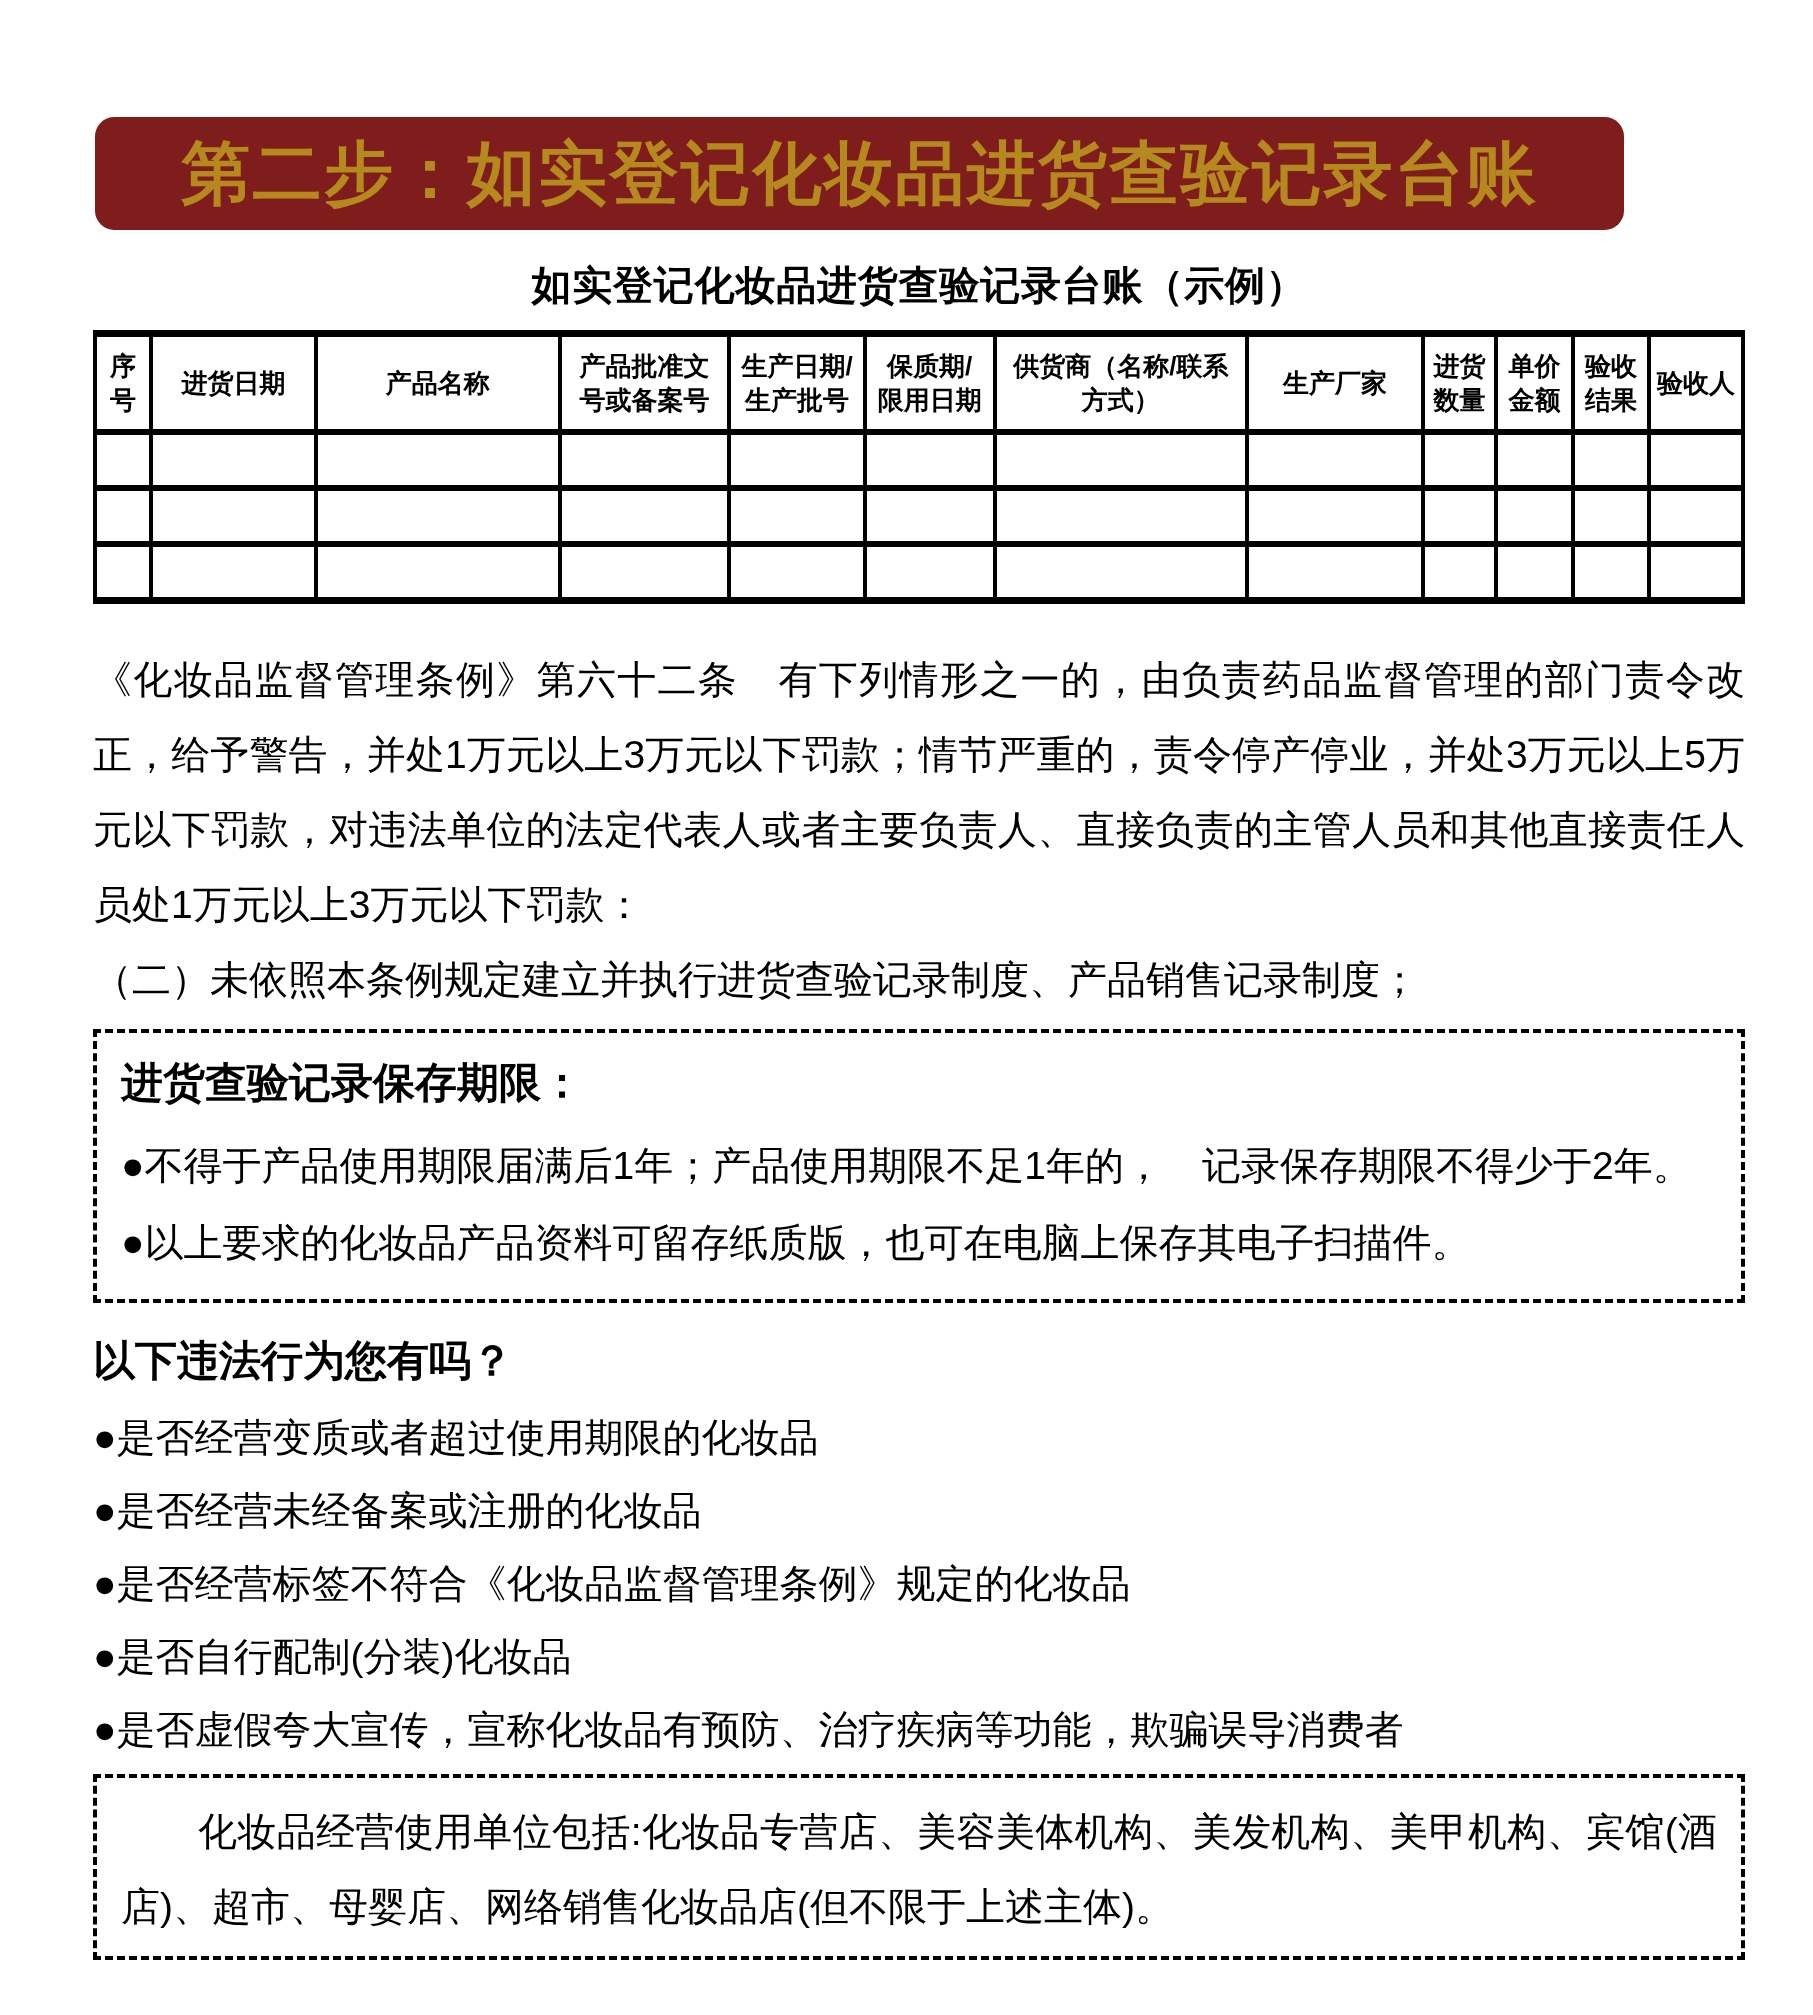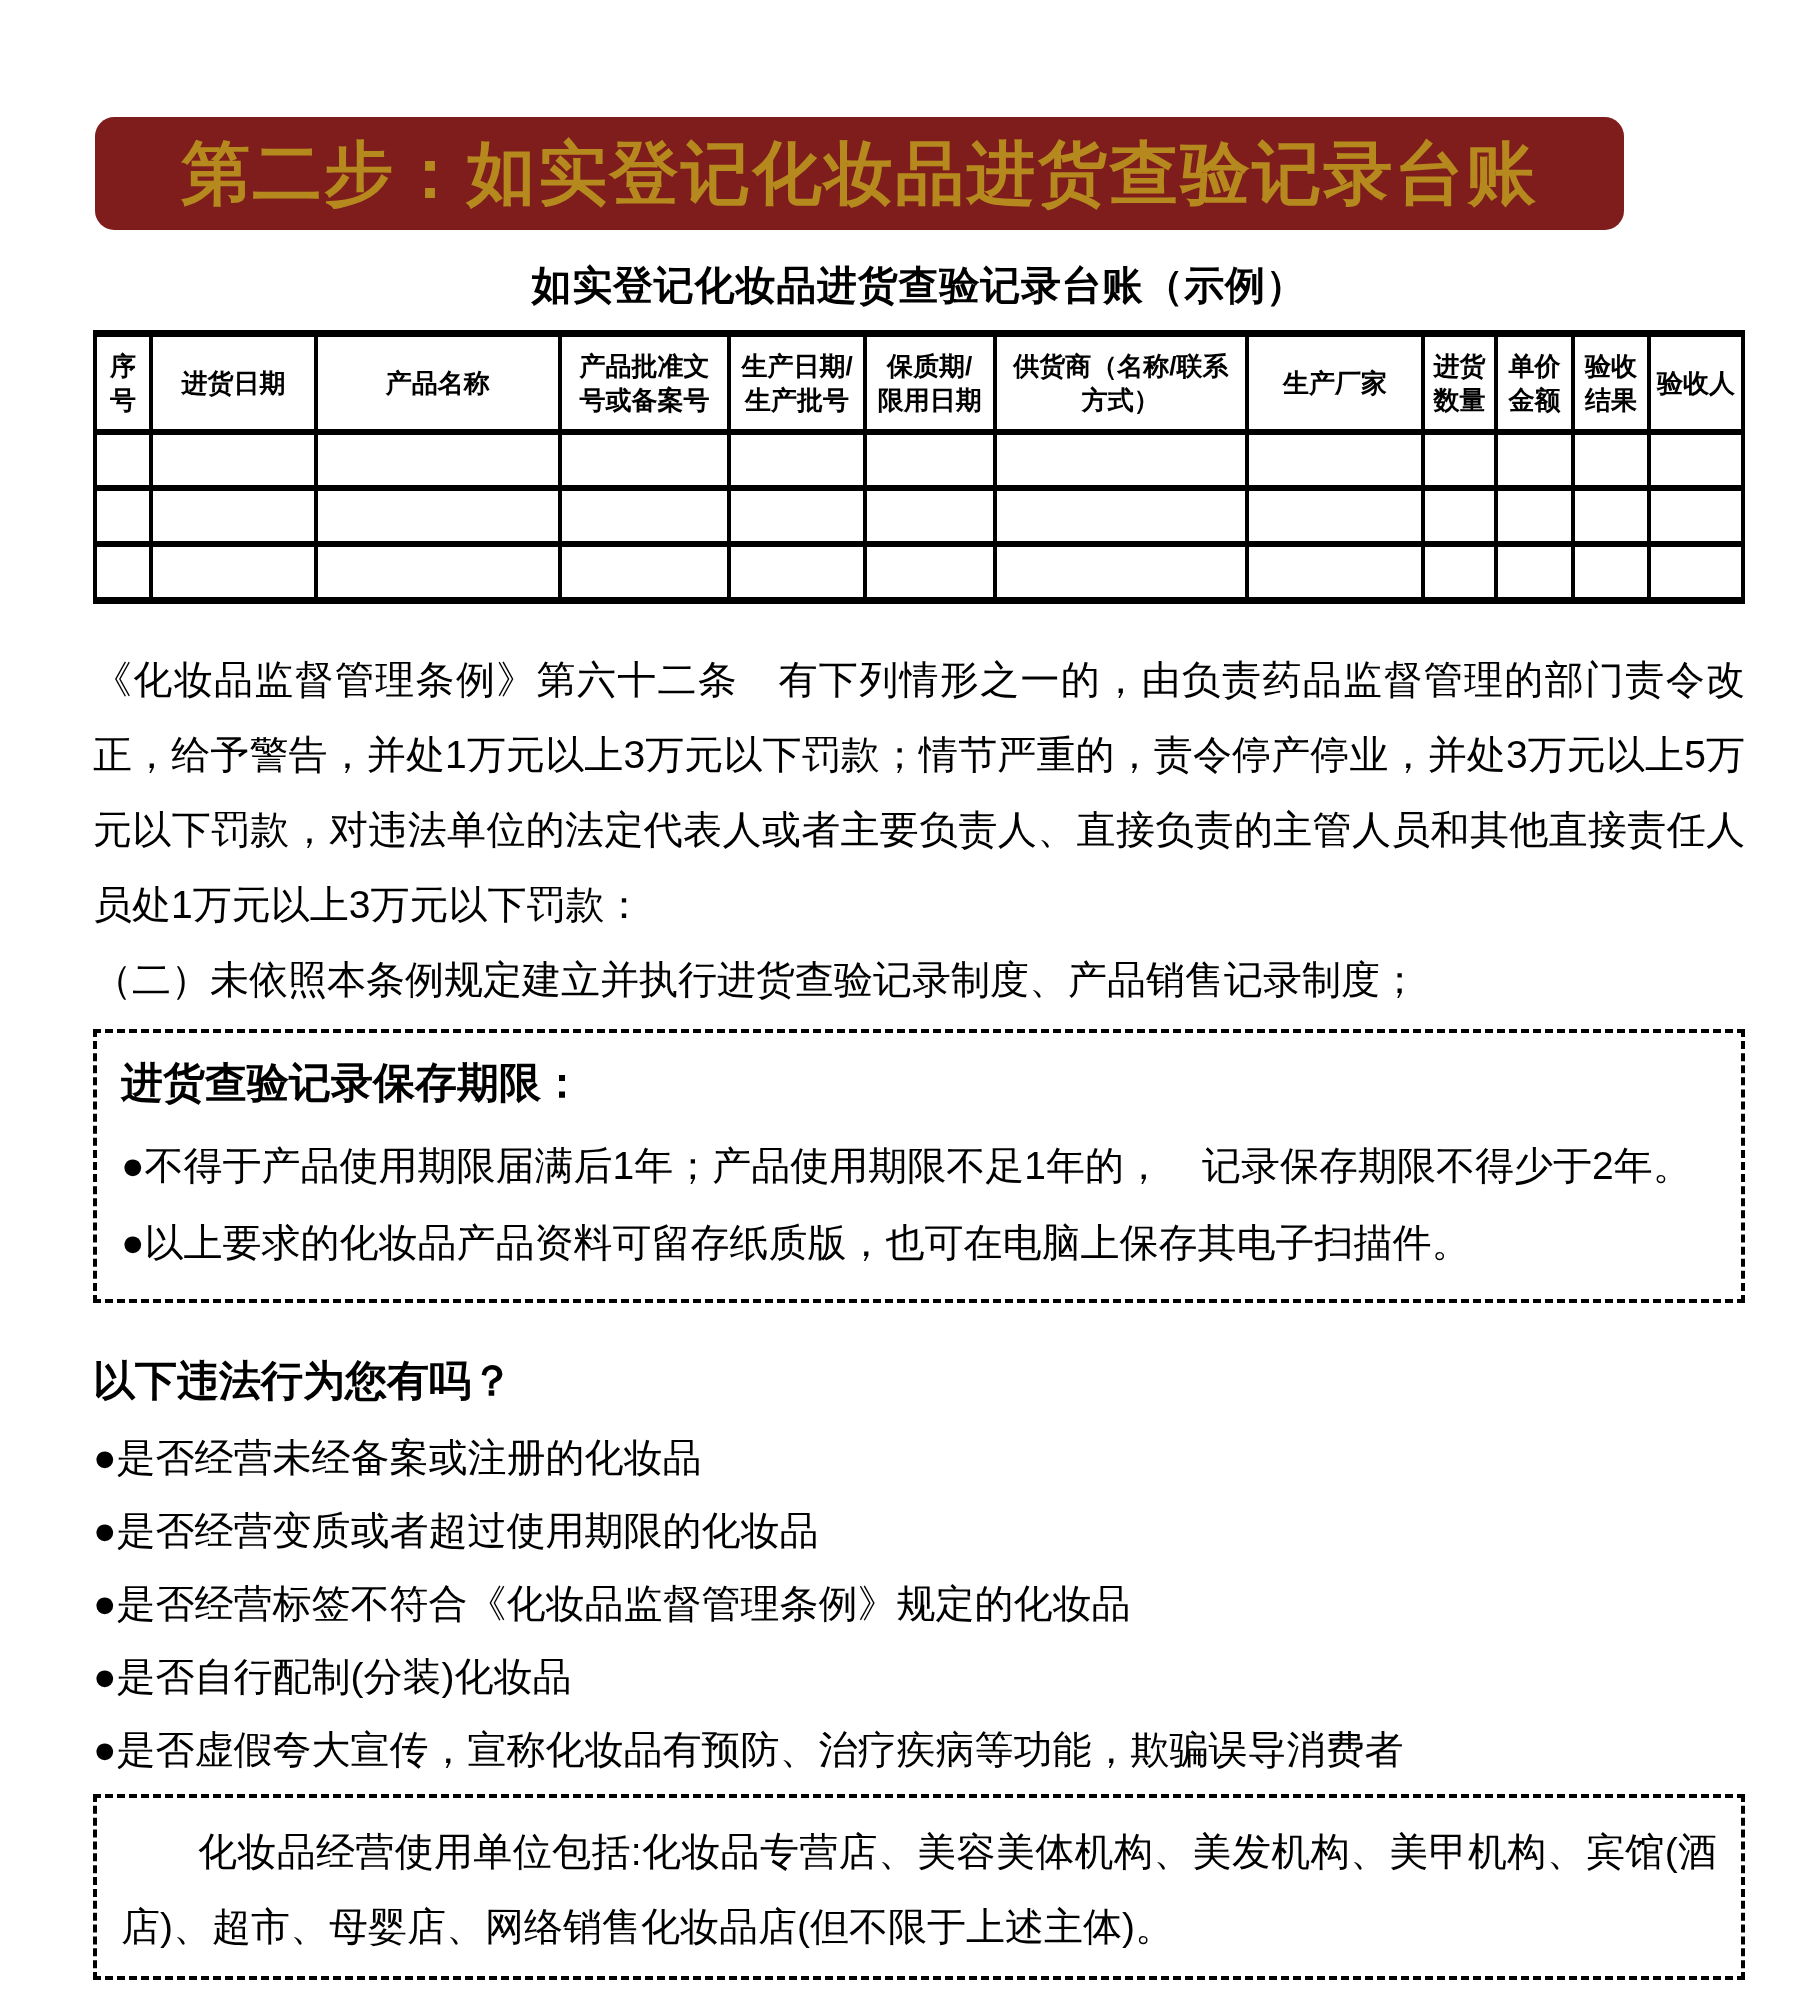--- a/index.html
+++ b/index.html
@@ -105,21 +105,21 @@
   }
   .box-bullet {
     font-size: 39px;
     line-height: 77px;
     font-weight: 500;
     text-align: justify;
   }
 
   
   .section-heading {
-    margin-top: 50px;
+    margin-top: 30px;
     font-size: 42px;
     font-weight: 800;
     line-height: 56px;
   }
   .bullet-list { margin-top: 12px; }
   .bullet {
     font-size: 39px;
     line-height: 73px;
     font-weight: 500;
   }
@@ -242,22 +242,22 @@
 
   <div class="dash-box">
     <div class="box-heading">进货查验记录保存期限：</div>
     <div class="box-bullet">●不得于产品使用期限届满后1年；产品使用期限不足1年的，　记录保存期限不得少于2年。</div>
     <div class="box-bullet">●以上要求的化妆品产品资料可留存纸质版，也可在电脑上保存其电子扫描件。</div>
   </div>
 
   <div class="section-heading">以下违法行为您有吗？</div>
 
   <div class="bullet-list">
+    <div class="bullet">●是否经营变质或者超过使用期限的化妆品</div>
     <div class="bullet">●是否经营未经备案或注册的化妆品</div>
-    <div class="bullet">●是否经营变质或者超过使用期限的化妆品</div>
     <div class="bullet">●是否经营标签不符合《化妆品监督管理条例》规定的化妆品</div>
     <div class="bullet">●是否自行配制(分装)化妆品</div>
     <div class="bullet">●是否虚假夸大宣传，宣称化妆品有预防、治疗疾病等功能，欺骗误导消费者</div>
   </div>
 
   <div class="scope-box">
     <p class="scope-text">化妆品经营使用单位包括:化妆品专营店、美容美体机构、美发机构、美甲机构、宾馆(酒店)、超市、母婴店、网络销售化妆品店(但不限于上述主体)。</p>
   </div>
 
 </div>

